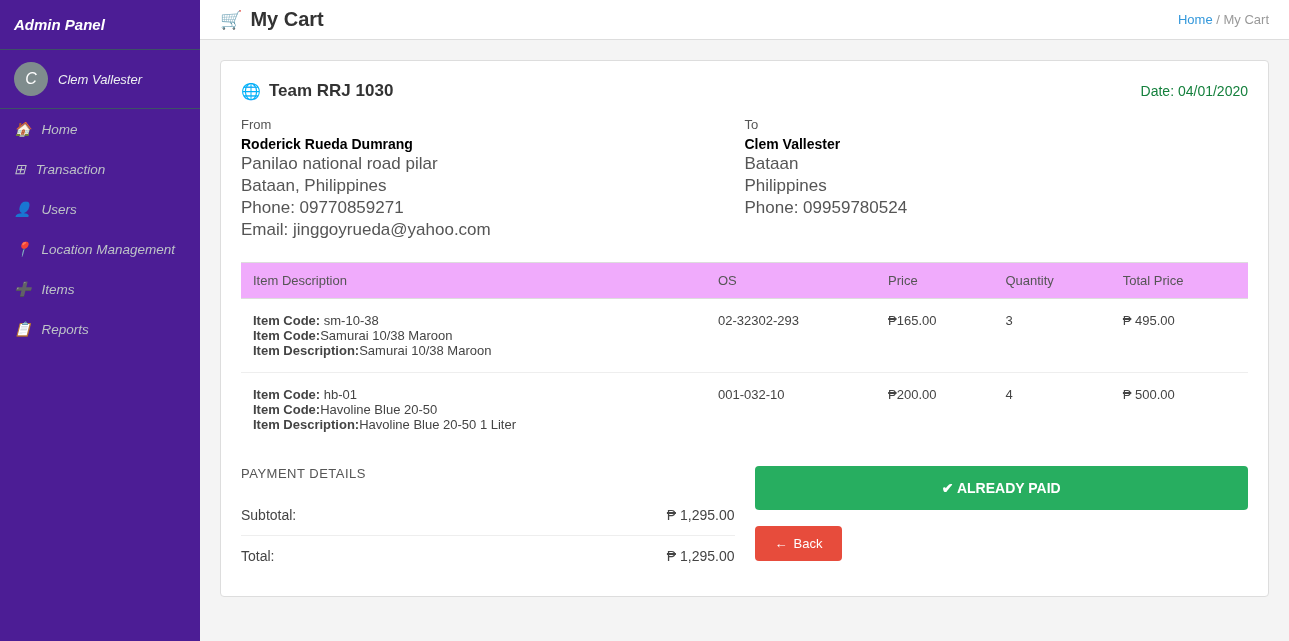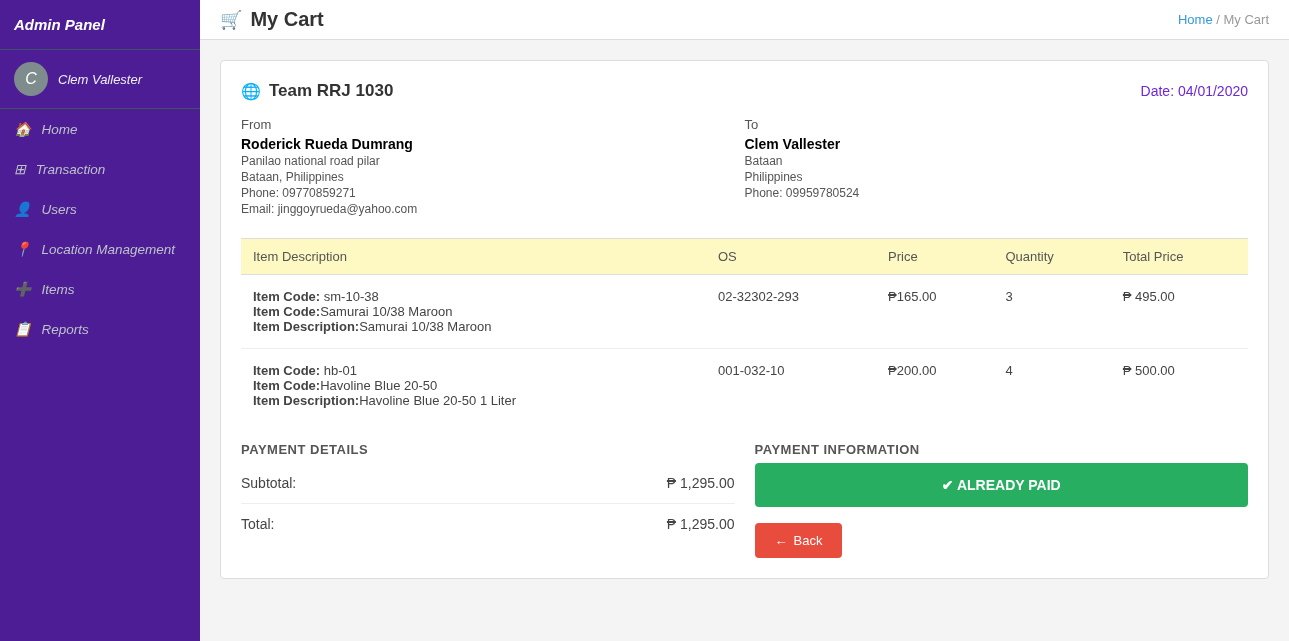--- a/index.html
+++ b/index.html
@@ -88,40 +88,40 @@
       display: flex;
       align-items: center;
       justify-content: space-between;
       margin-bottom: 16px;
     }
     .team-name {
       display: flex; align-items: center; gap: 8px;
       font-size: 17px; font-weight: bold; color: #333;
     }
     .globe-icon { font-size: 16px; }
-    .date-label { font-size: 14px; color: #6d28d9; }
+    .date-label { font-size: 14px; color: #15803d; }
 
     .address-section {
       display: flex;
       gap: 0;
       margin-bottom: 20px;
     }
     .address-block { flex: 1; }
     .address-block .label { font-size: 13px; color: #555; margin-bottom: 4px; }
     .address-block .name { font-weight: bold; font-size: 14px; margin-bottom: 2px; }
-    .address-block .line { font-size: 12px; color: #555; margin-bottom: 2px; }
+    .address-block .line { font-size: 17px; color: #555; margin-bottom: 2px; }
 
     
     .items-table {
       width: 100%;
       border-collapse: collapse;
       margin-bottom: 20px;
     }
     .items-table th {
-      background: #fef9c3;
+      background: #f0abfc;
       border-top: 1px solid #ddd;
       border-bottom: 1px solid #ddd;
       padding: 10px 12px;
       text-align: left;
       font-size: 13px;
       color: #555;
       font-weight: normal;
     }
     .items-table td {
       padding: 14px 12px;
@@ -137,24 +137,24 @@
     .payment-section {
       display: flex;
       gap: 20px;
       margin-top: 10px;
     }
     .payment-details { flex: 1; }
     .payment-info { flex: 1; }
 
     .section-title {
       font-size: 13px;
-      font-weight: bold;
+      font-weight: normal;
       color: #555;
       letter-spacing: 0.5px;
-      margin-bottom: 6px;
+      margin-bottom: 14px;
     }
 
     .payment-row {
       display: flex;
       justify-content: space-between;
       padding: 12px 0;
       border-bottom: 1px solid #eee;
       font-size: 14px;
       color: #444;
     }
@@ -308,21 +308,20 @@
           <div class="payment-row">
             <span>Subtotal:</span>
             <span>₱ 1,295.00</span>
           </div>
           <div class="payment-row">
             <span>Total:</span>
             <span>₱ 1,295.00</span>
           </div>
         </div>
         <div class="payment-info">
-          <div class="section-title">PAYMENT INFORMATION</div>
           <button class="btn-paid">✔ ALREADY PAID</button>
           <div>
             <button class="btn-back">
               <span>←</span>
               <span>Back</span>
             </button>
           </div>
         </div>
       </div>
 

